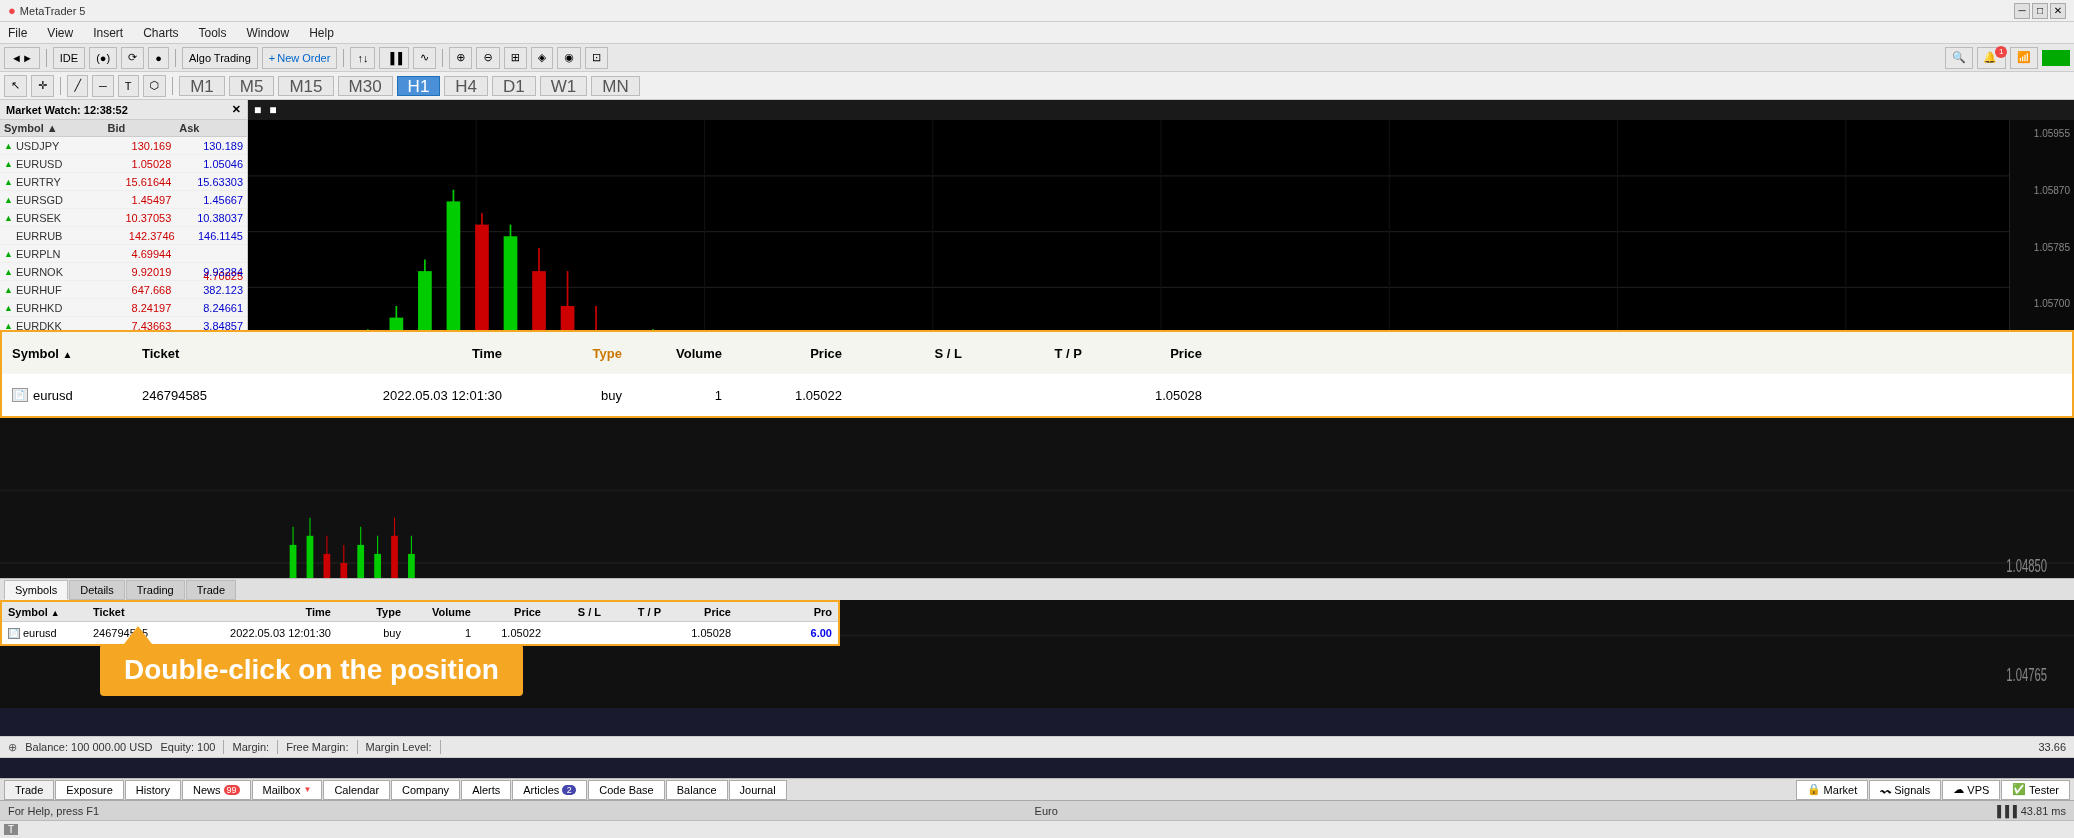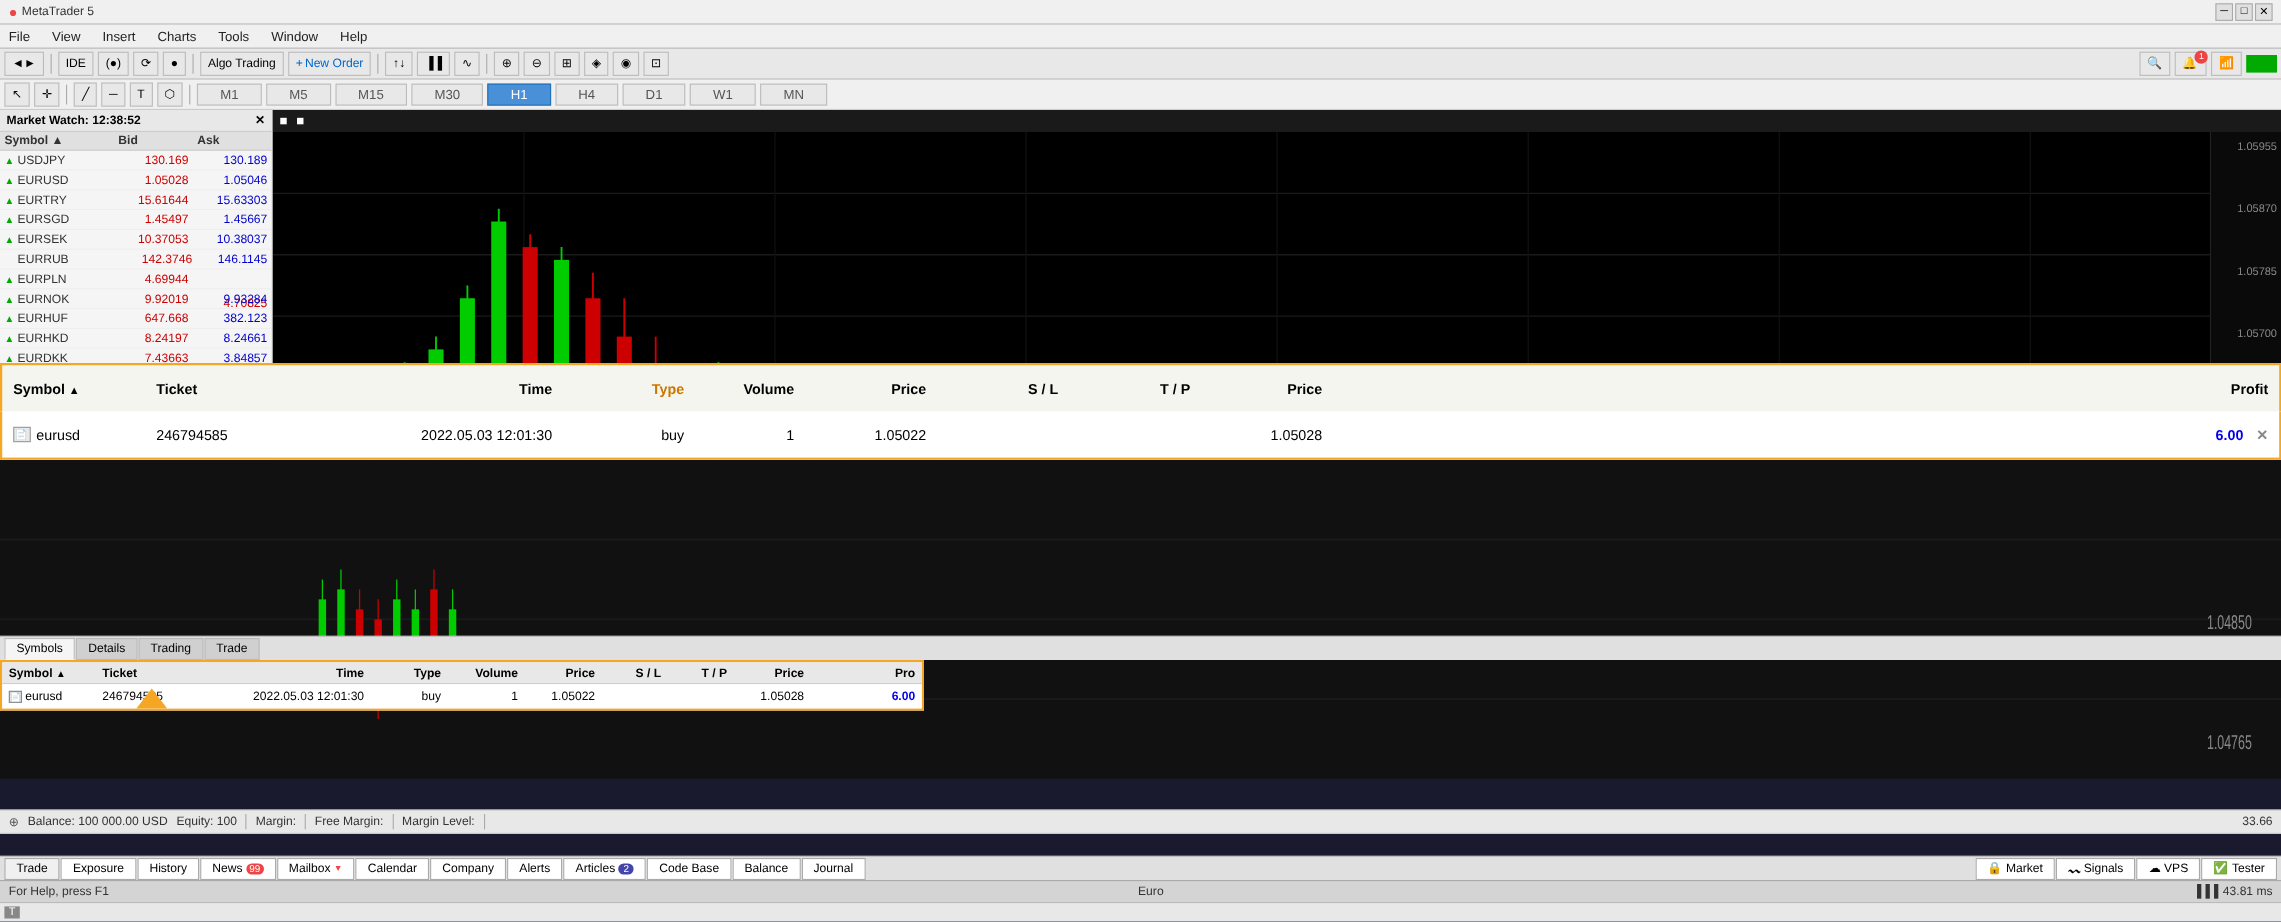--- a/index.html
+++ b/index.html
@@ -17,21 +17,21 @@
     .menu-item { cursor: pointer; padding: 2px 4px; }
 
     
     .toolbar { height: 28px; background: #f0f0f0; display: flex; align-items: center; padding: 0 4px; gap: 4px; border-bottom: 1px solid #ccc; }
     .toolbar-btn { height: 22px; padding: 0 6px; background: #e8e8e8; border: 1px solid #bbb; cursor: pointer; font-size: 11px; display: flex; align-items: center; gap: 2px; }
     .toolbar-sep { width: 1px; height: 18px; background: #aaa; margin: 0 2px; }
     .toolbar-green { width: 28px; height: 16px; background: #00aa00; }
 
     
     .toolbar2 { height: 28px; background: #f0f0f0; display: flex; align-items: center; padding: 0 4px; gap: 4px; border-bottom: 1px solid #ccc; }
-    .timeframe-btn { height: 20px; padding: 0 20px; background: #e8e8e8; border: 1px solid #bbb; cursor: pointer; font-size: 12px; color: #555; }
+    .timeframe-btn { height: 20px; padding: 0 10px; background: #e8e8e8; border: 1px solid #bbb; cursor: pointer; font-size: 17px; color: #555; }
     .timeframe-btn.active { background: #4a90d9; color: white; border-color: #2070b9; }
 
     
     .main-layout { display: flex; height: calc(838px - 100px); }
 
     
     .market-watch { width: 248px; background: #f5f5f5; border-right: 1px solid #ccc; display: flex; flex-direction: column; }
     .market-watch-header { background: #e8e8e8; height: 20px; display: flex; align-items: center; justify-content: space-between; padding: 0 6px; font-size: 11px; font-weight: bold; border-bottom: 1px solid #ccc; }
     .market-watch-table { flex: 1; overflow-y: auto; }
     .mw-thead { display: flex; background: #e0e0e0; border-bottom: 1px solid #ccc; }
@@ -352,40 +352,35 @@
       <span style="font-size:10px;"> ▲</span>
     </div>
     <div style="width:140px;padding:0 10px;"><span>Ticket</span></div>
     <div style="width:240px;padding:0 10px;text-align:right;"><span>Time</span></div>
     <div style="width:120px;padding:0 10px;text-align:right;color:#cc7700;"><span>Type</span></div>
     <div style="width:100px;padding:0 10px;text-align:right;"><span>Volume</span></div>
     <div style="width:120px;padding:0 10px;text-align:right;"><span>Price</span></div>
     <div style="width:120px;padding:0 10px;text-align:right;"><span>S / L</span></div>
     <div style="width:120px;padding:0 10px;text-align:right;"><span>T / P</span></div>
     <div style="width:120px;padding:0 10px;text-align:right;"><span>Price</span></div>
-    <div style="flex:1;padding:0 10px;text-align:right;"><span>Profit</span></div>
   </div>
 
   <div style="display:flex;align-items:center;height:44px;background:#ffffff;border:2.5px solid #f5a623;border-top:none;font-size:13px;">
     <div style="width:130px;padding:0 10px;display:flex;align-items:center;gap:5px;">
       <div class="doc-icon" style="width:16px;height:14px;background:#e8e8e8;border:1px solid #999;font-size:9px;display:inline-flex;align-items:center;justify-content:center;">📄</div>
       <span>eurusd</span>
     </div>
     <div style="width:140px;padding:0 10px;"><span>246794585</span></div>
     <div style="width:240px;padding:0 10px;text-align:right;"><span>2022.05.03 12:01:30</span></div>
     <div style="width:120px;padding:0 10px;text-align:right;"><span>buy</span></div>
     <div style="width:100px;padding:0 10px;text-align:right;"><span>1</span></div>
     <div style="width:120px;padding:0 10px;text-align:right;"><span>1.05022</span></div>
     <div style="width:120px;padding:0 10px;text-align:right;"><span></span></div>
     <div style="width:120px;padding:0 10px;text-align:right;"><span></span></div>
     <div style="width:120px;padding:0 10px;text-align:right;"><span>1.05028</span></div>
-    <div style="flex:1;padding:0 10px;text-align:right;color:#0000ee;font-weight:bold;">
-      <span>6.00</span>
-      <span style="color:#888;margin-left:8px;cursor:pointer;">✕</span>
-    </div>
   </div>
 </div>
 
 <div style="position:absolute;top:418px;left:0;right:0;bottom:130px;background:#1a1a1a;overflow:hidden;">
   <svg width="100%" height="100%" viewBox="0 0 1840 160" preserveAspectRatio="none">
     <rect width="1840" height="160" fill="#111"></rect>
     <line x1="0" y1="40" x2="1840" y2="40" stroke="#1a1a1a" stroke-width="1"></line>
     <line x1="0" y1="80" x2="1840" y2="80" stroke="#1a1a1a" stroke-width="1"></line>
     <line x1="0" y1="120" x2="1840" y2="120" stroke="#1a1a1a" stroke-width="1"></line>
 
@@ -449,20 +444,23 @@
     <div style="width:60px;padding:0 6px;font-size:11px;text-align:right;"><span></span></div>
     <div style="width:60px;padding:0 6px;font-size:11px;text-align:right;"><span></span></div>
     <div style="width:70px;padding:0 6px;font-size:11px;text-align:right;"><span>1.05028</span></div>
     <div style="flex:1;padding:0 6px;font-size:11px;text-align:right;color:#0000ee;font-weight:bold;"><span>6.00</span></div>
   </div>
 </div>
 
 <div style="position:absolute;top:626px;left:100px;z-index:50;">
 
   <div style="width:0;height:0;border-left:14px solid transparent;border-right:14px solid transparent;border-bottom:18px solid #f5a623;margin-left:24px;"></div>
+  <div style="background:#f5a623;color:#fff;font-size:28px;font-weight:bold;padding:10px 24px;border-radius:4px;">
+    <span>Double-click on the position</span>
+  </div>
 </div>
 
 <div style="position:absolute;bottom:80px;left:0;right:0;height:22px;background:#e8e8e8;display:flex;align-items:center;padding:0 8px;gap:8px;font-size:11px;color:#333;border-top:1px solid #ccc;border-bottom:1px solid #ccc;">
   <span style="color:#555;">⊕</span>
   <span>Balance: 100 000.00 USD</span>
   <span>Equity: 100</span>
   <span style="width:1px;height:14px;background:#aaa;"></span>
   <span>Margin:</span>
   <span style="width:1px;height:14px;background:#aaa;"></span>
   <span>Free Margin:</span>

